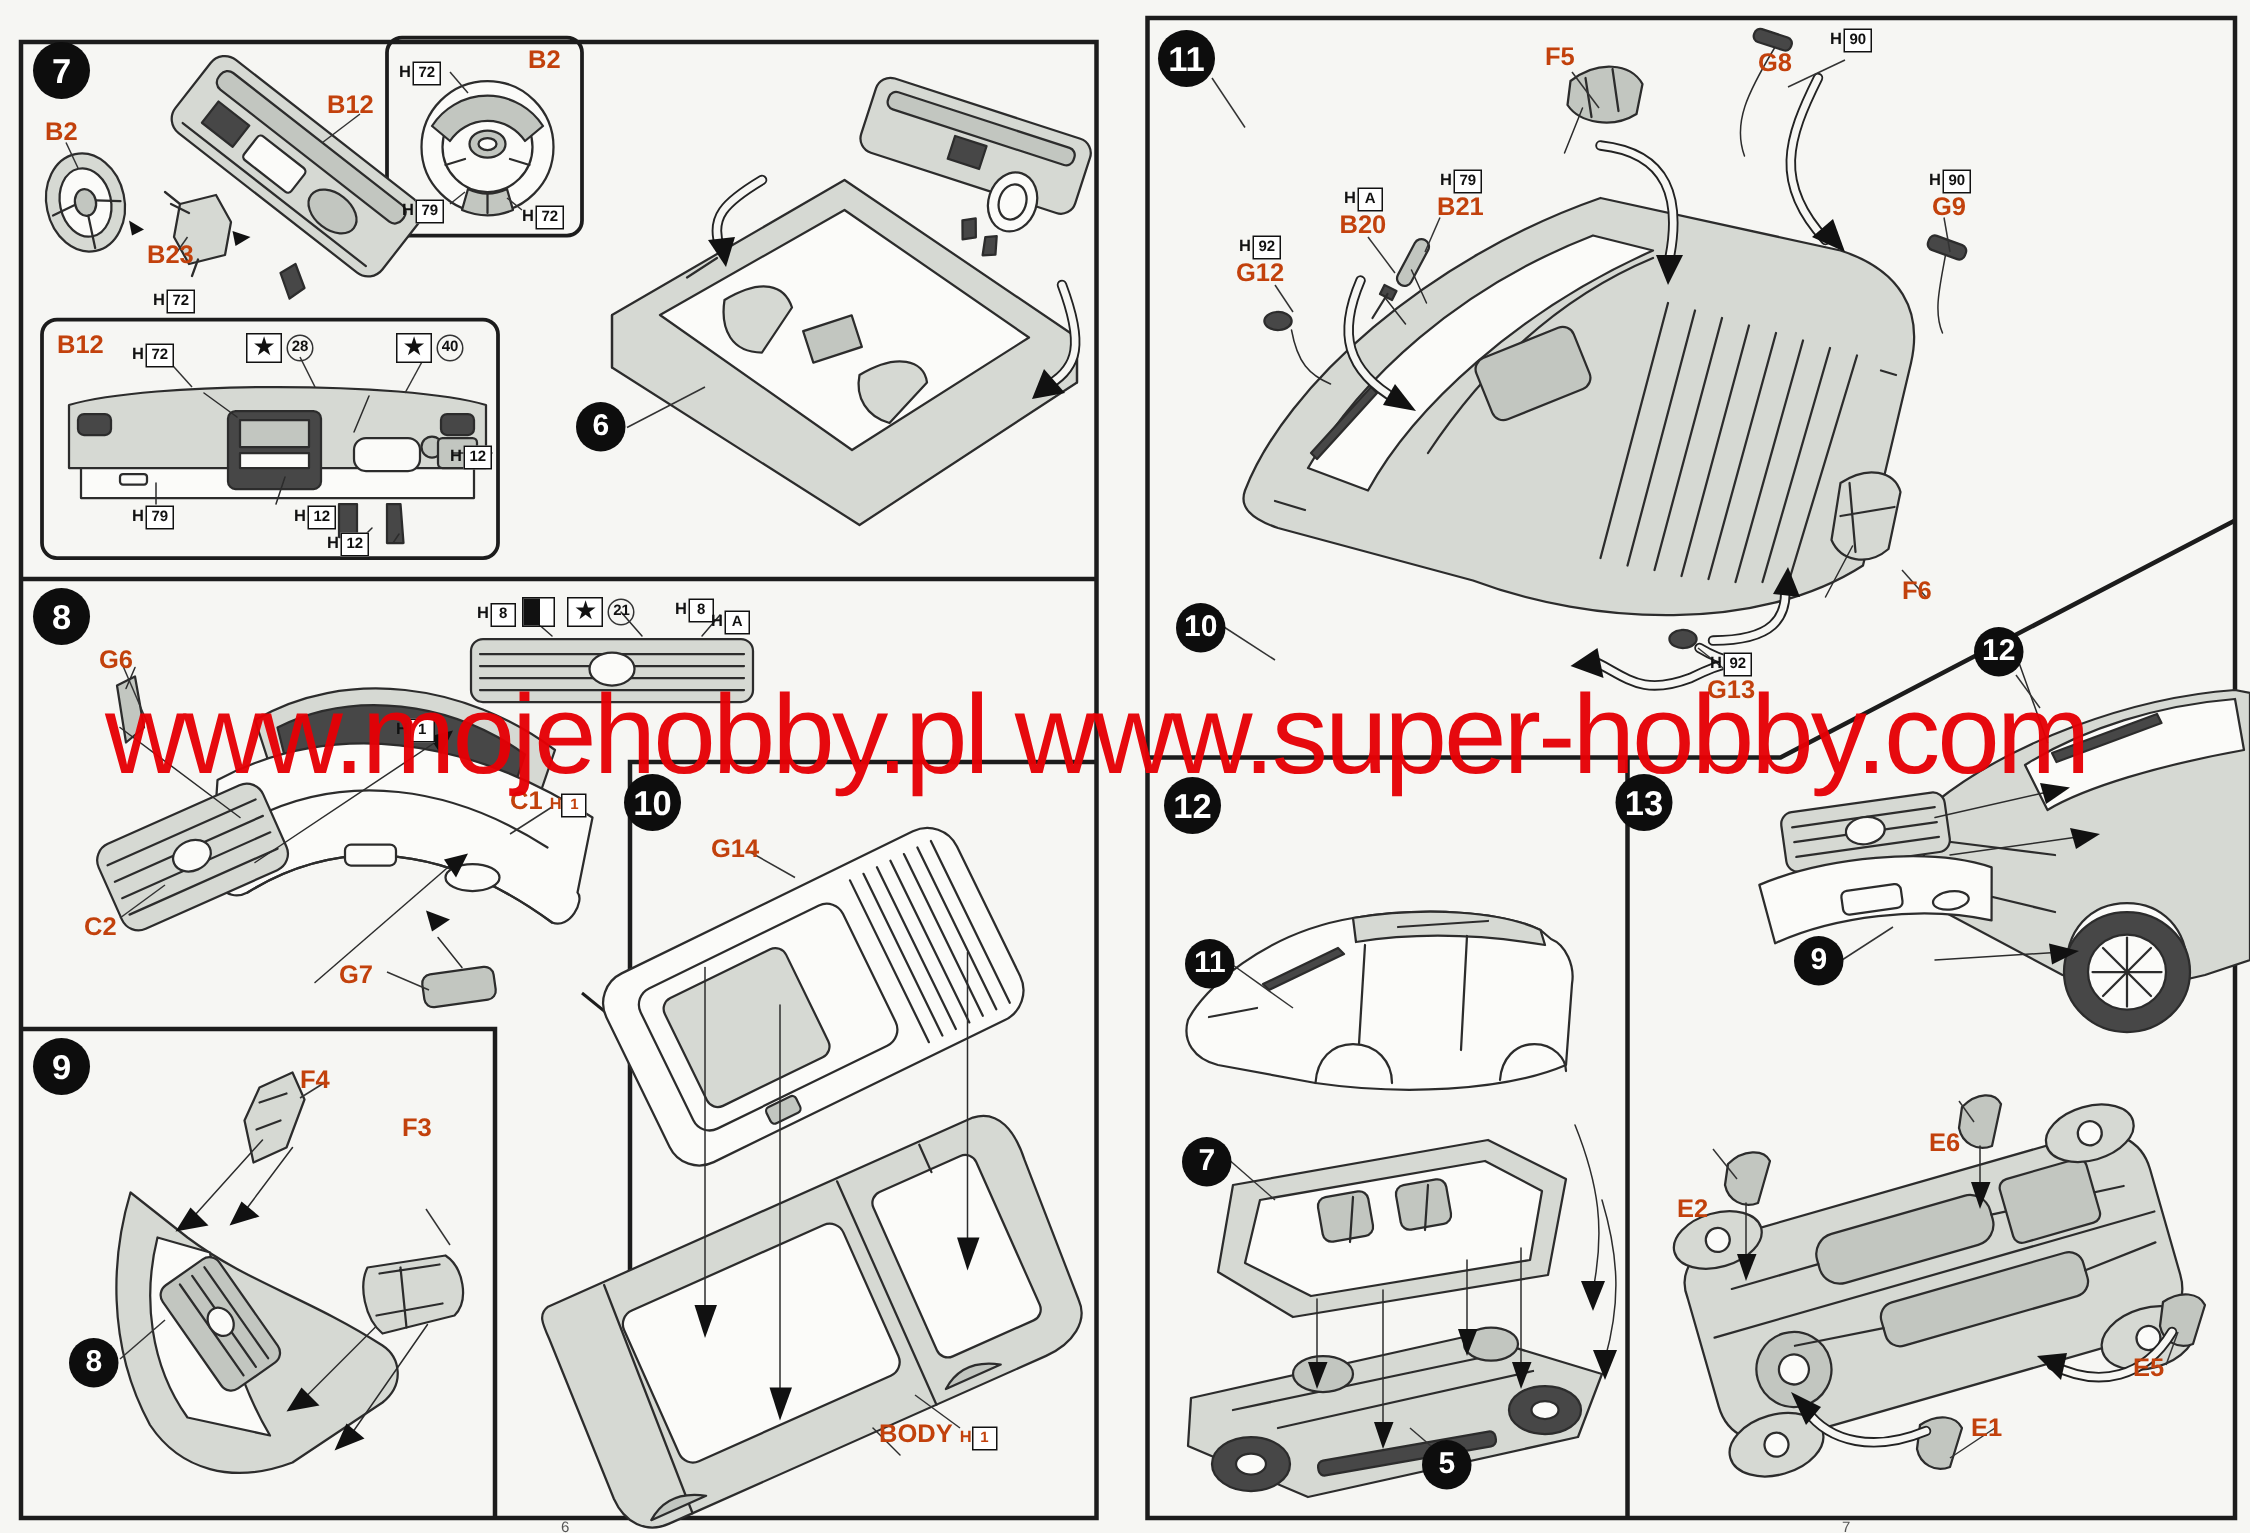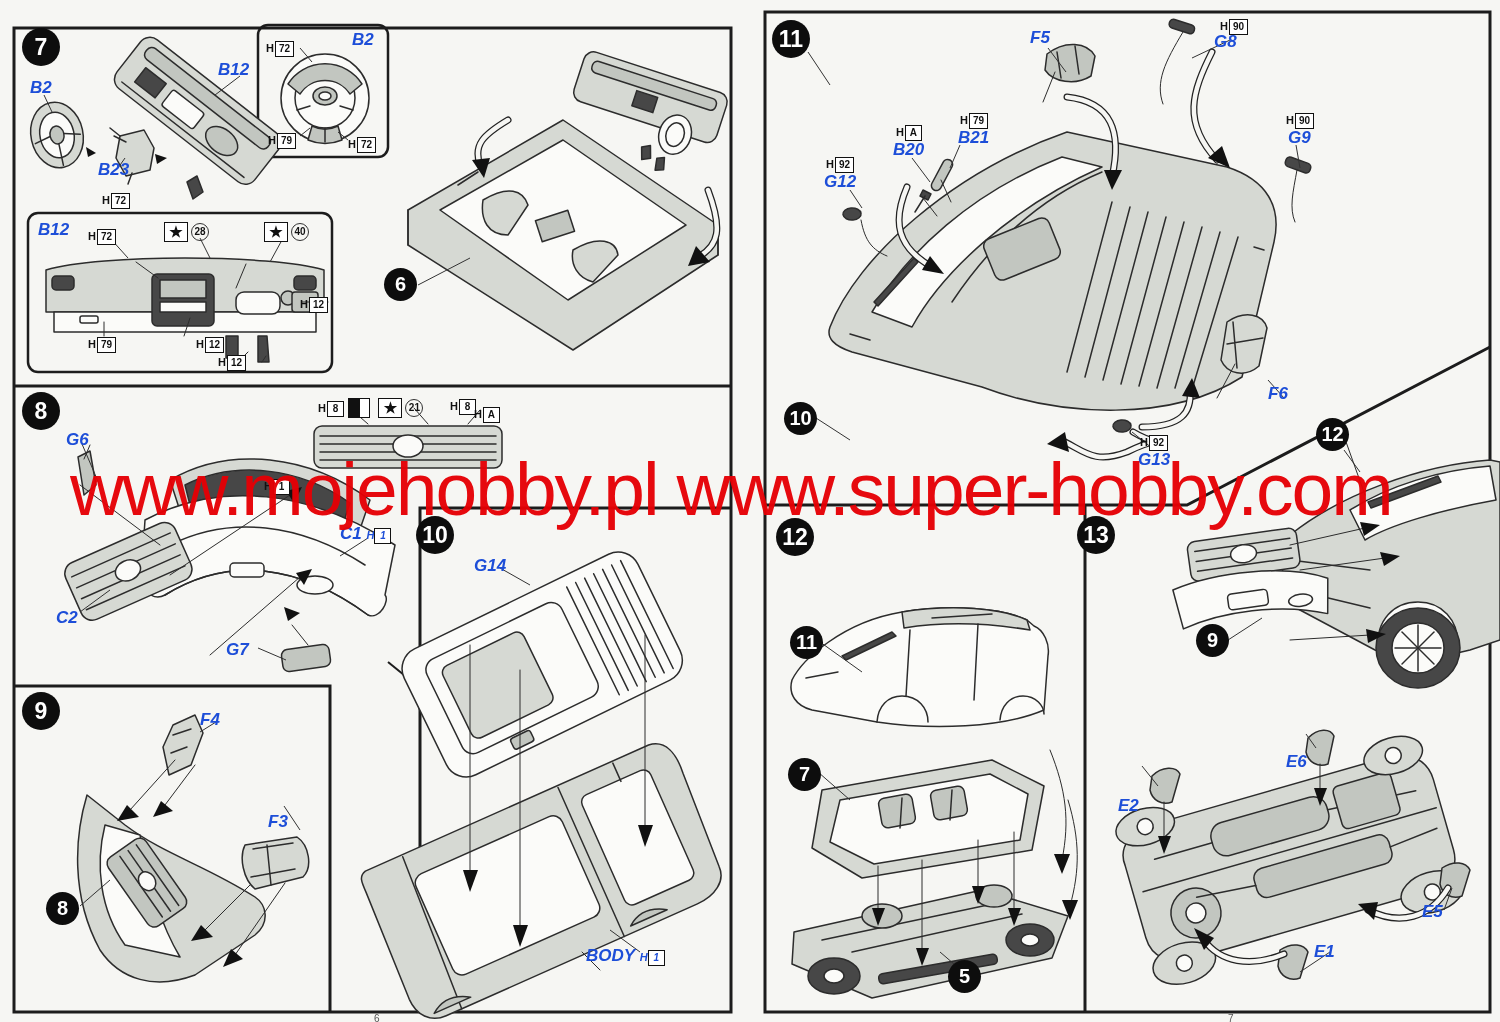--- a/index.html
+++ b/index.html
@@ -10,21 +10,21 @@
   
   .borders path{fill:none;stroke:#1c1c1c;stroke-width:3;}
   .borders path.thin{stroke-width:2;}
   
   .stepc{position:absolute;background:#0d0d0d;color:#fff;border-radius:50%;
          display:flex;align-items:center;justify-content:center;
          font-weight:bold;z-index:6;}
   .big{width:38px;height:38px;font-size:23px;}
   .ref{width:33px;height:33px;font-size:20px;}
   
-  .plabel{position:absolute;font-weight:bold;font-size:17px;color:#1d4ed8;z-index:6;white-space:nowrap;font-style:italic;}
+  .plabel{position:absolute;font-weight:bold;font-size:17px;color:#c2410c;z-index:6;white-space:nowrap;}
   .hcode{position:absolute;z-index:6;white-space:nowrap;font-weight:bold;color:#111;}
   .hcode .h{font-size:11px;font-weight:bold;margin-right:1px;}
   .hbox{display:inline-block;border:1.5px solid #111;background:#fff;font-size:10px;
         font-weight:bold;line-height:14px;padding:0 3px;min-width:9px;text-align:center;}
   .starbox{display:inline-block;border:1.5px solid #111;background:#fff;width:22px;height:18px;
         text-align:center;font-size:15px;line-height:18px;vertical-align:middle;}
   .cnum{display:inline-block;border:1px solid #333;border-radius:50%;width:16px;height:16px;
         font-size:10px;line-height:16px;text-align:center;font-weight:bold;vertical-align:middle;margin-left:3px;}
   .painticon{display:inline-block;width:20px;height:18px;border:1.5px solid #111;vertical-align:middle;
         background:linear-gradient(90deg,#111 0 55%,#fff 55% 100%);margin-left:4px;}
@@ -492,32 +492,32 @@
 <div class="hcode" style="left:264px;top:476px">
   <span class="h">H</span><span class="hbox">1</span>
 </div>
 <div class="plabel" style="left:340px;top:524px">
   <span>C1</span>&nbsp;<span class="h" style="font-size:11px">H</span><span class="hbox">1</span>
 </div>
 <div class="plabel" style="left:56px;top:608px">C2</div>
 <div class="plabel" style="left:226px;top:640px">G7</div>
 
 <div class="plabel" style="left:200px;top:710px">F4</div>
-<div class="plabel" style="left:268px;top:812px">F3</div>
+<div class="plabel" style="left:268px;top:742px">F3</div>
 
 <div class="plabel" style="left:474px;top:556px">G14</div>
 <div class="plabel" style="left:586px;top:946px">
   <span>BODY</span>&nbsp;<span class="h" style="font-size:11px">H</span><span class="hbox">1</span>
 </div>
 
 <div class="plabel" style="left:1030px;top:28px">F5</div>
 <div class="hcode" style="left:1220px;top:16px">
   <span class="h">H</span><span class="hbox">90</span>
 </div>
-<div class="plabel" style="left:1214px;top:32px">G8</div>
+<div class="plabel" style="left:1172px;top:32px">G8</div>
 <div class="hcode" style="left:960px;top:110px">
   <span class="h">H</span><span class="hbox">79</span>
 </div>
 <div class="plabel" style="left:958px;top:128px">B21</div>
 <div class="hcode" style="left:896px;top:122px">
   <span class="h">H</span><span class="hbox">A</span>
 </div>
 <div class="plabel" style="left:893px;top:140px">B20</div>
 <div class="hcode" style="left:826px;top:154px">
   <span class="h">H</span><span class="hbox">92</span>

